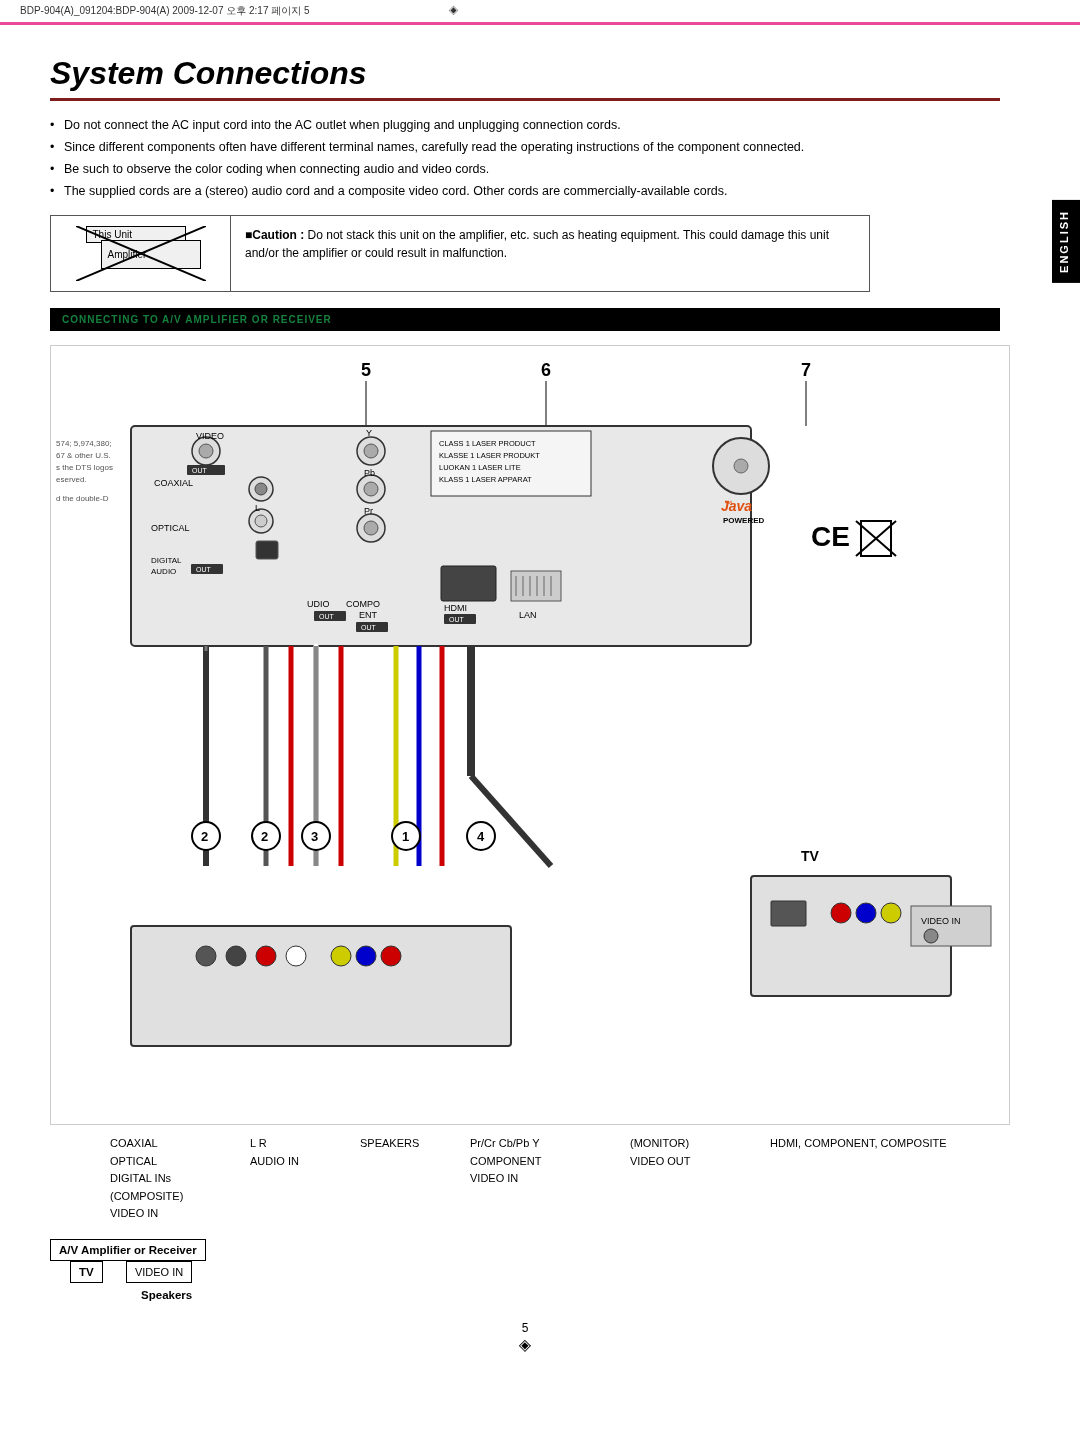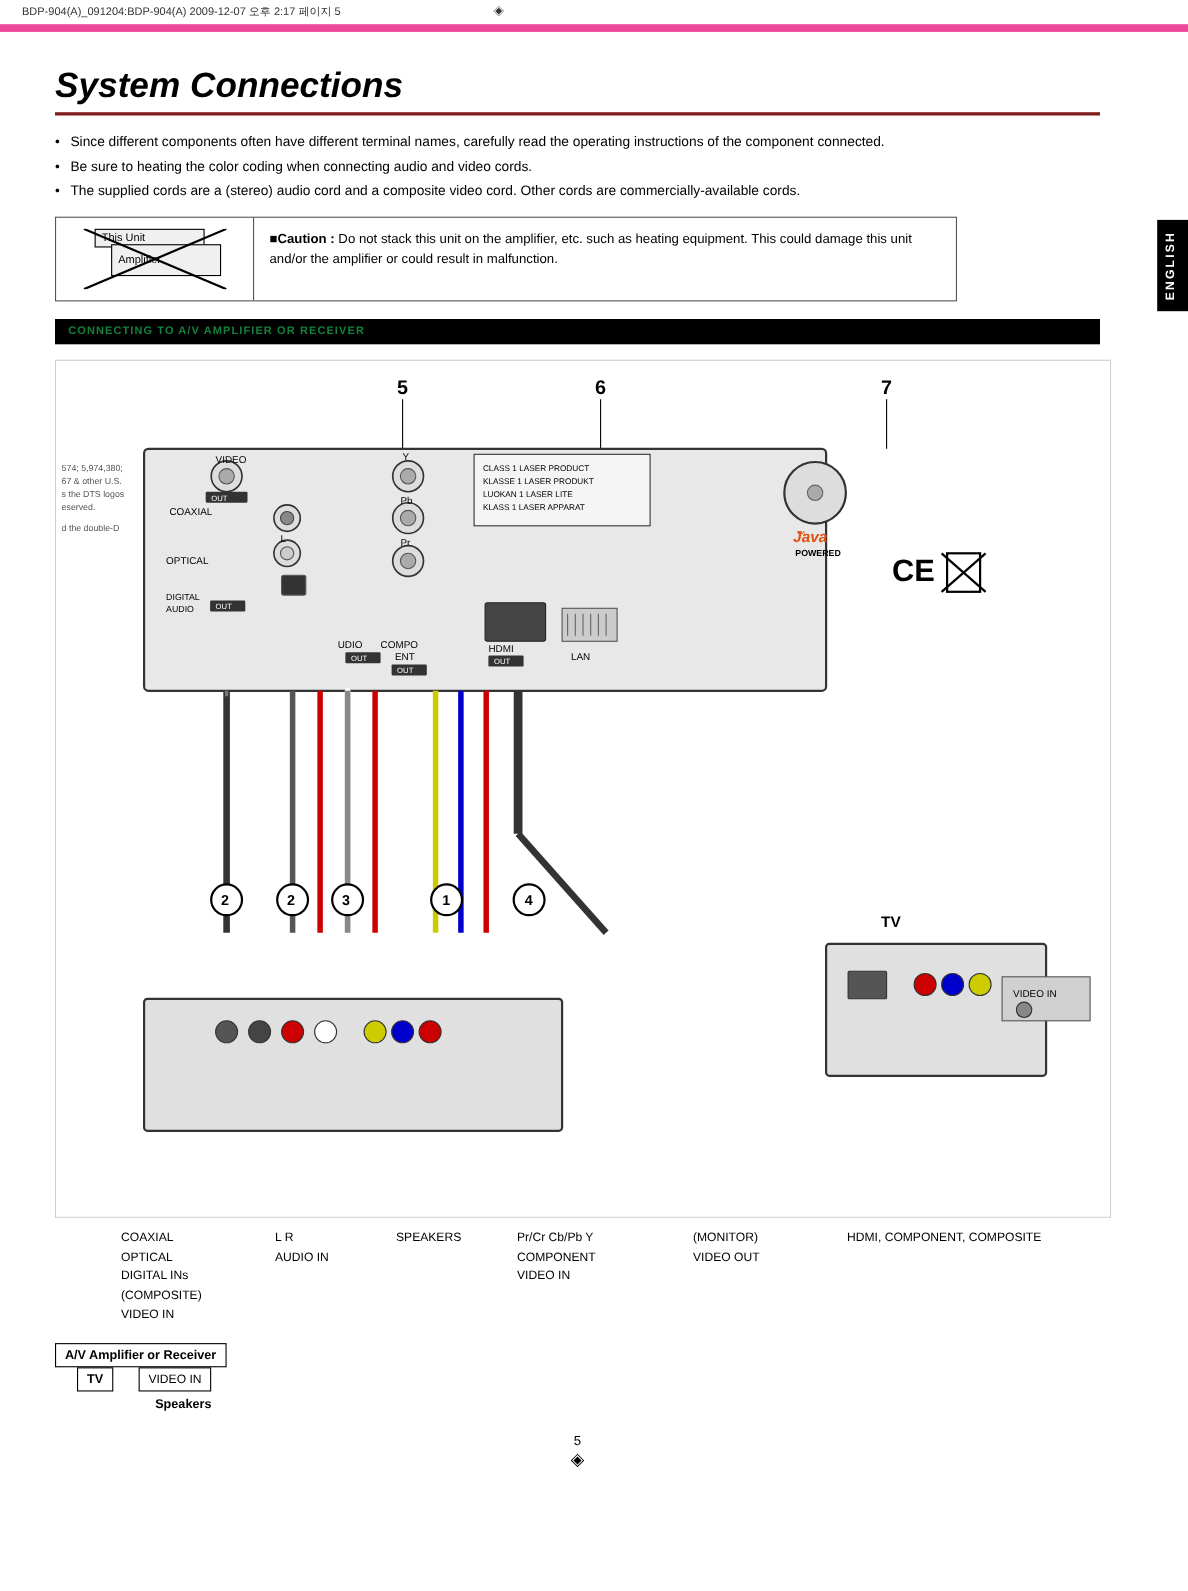--- a/index.html
+++ b/index.html
@@ -9,21 +9,21 @@
       background: #fff;
       font-family: Arial, sans-serif;
       font-size: 13px;
       color: #000;
       position: relative;
     }
 
     
     .top-bar {
       background: #fff;
-      border-bottom: 7px solid #ec4899;
+      border-bottom: 3px solid #ec4899;
       padding: 4px 20px;
       font-size: 10px;
       color: #333;
     }
 
     
     .english-label {
       position: absolute;
       right: 0;
       top: 200px;
@@ -210,22 +210,23 @@
 
 <div class="english-label">
   <span>ENGLISH</span>
 </div>
 
 <div class="main-content">
 
   <h1 class="page-title">System Connections</h1>
 
   <ul class="bullet-list">
+    <li>Do not connect the AC input cord into the AC outlet when plugging and unplugging connection cords.</li>
     <li>Since different components often have different terminal names, carefully read the operating instructions of the component connected.</li>
-    <li>Be sure to heating the color coding when connecting audio and video cords.</li>
+    <li>Be such to observe the color coding when connecting audio and video cords.</li>
     <li>The supplied cords are a (stereo) audio cord and a composite video cord. Other cords are commercially-available cords.</li>
   </ul>
 
   <div class="caution-box">
     <div class="caution-diagram">
       <div class="caution-diagram-inner">
         <div class="unit-box">
           <span>This Unit</span>
         </div>
         <div class="amplifier-box">

